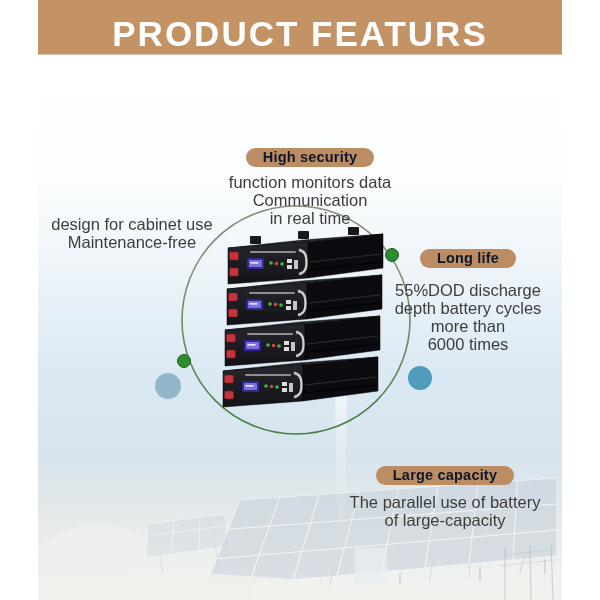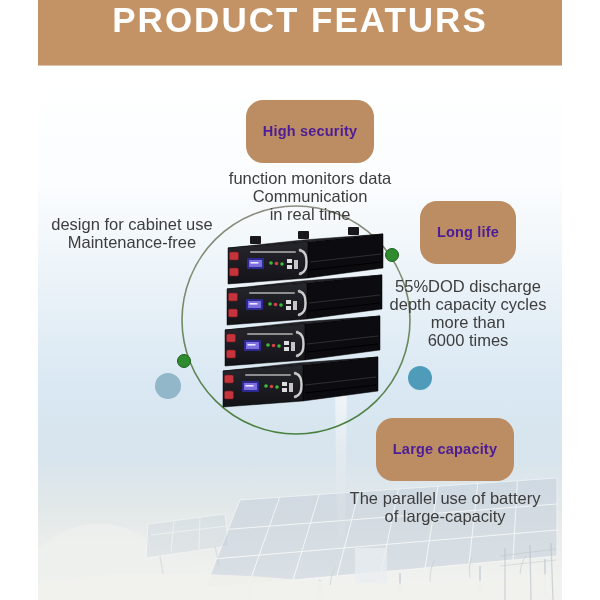--- a/index.html
+++ b/index.html
@@ -2,34 +2,34 @@
 <html><head>
 <meta charset="utf-8">
 <style>
   * { margin:0; padding:0; box-sizing:border-box; }
   html,body { background:#ffffff; }
   .page {
     position:relative; width:600px; height:600px; overflow:hidden;
     background:#ffffff; font-family:"Liberation Sans", sans-serif;
   }
   .banner {
-    position:absolute; left:38px; top:0; width:524px; height:66px;
-    background:#c39365; display:flex; align-items:flex-start; justify-content:center;
+    position:absolute; left:38px; top:0; width:524px; height:55px;
+    background:#c39365; display:flex; align-items:flex-end; justify-content:center;
     border-bottom:1px solid #d9c3ac;
   }
   .banner-title {
     color:#ffffff; font-size:35px; font-weight:bold; letter-spacing:2px;
     white-space:nowrap;
   }
   .scene { position:absolute; left:0; top:0; width:600px; height:600px; z-index:1; }
   .feature { position:absolute; z-index:2; text-align:center; }
   .pill {
-    display:inline-block; background:#bc8c62; color:#4c1d95;
+    display:inline-block; background:#bc8c62; color:#0f172a;
     font-size:14.5px; font-weight:bold; letter-spacing:0.2px;
-    padding:22px 17px; border-radius:17px; line-height:1.3;
+    padding:0 17px; border-radius:17px; line-height:1.3;margin-top:48px;
   }
   .desc { color:#3d3d3d; font-size:16.5px; line-height:18px; font-weight:500; }
   .desc div { white-space:nowrap; }
   .f-high  { left:175px; top:100px; width:270px; }
   .f-high  .pill { margin-bottom:6px; }
   .f-std   { left:27px;  top:215px; width:210px; }
   .f-std   .pill { margin-bottom:9px; }
   .f-long  { left:363px; top:201px; width:210px; }
   .f-long  .pill { margin-bottom:13px; }
   .f-large { left:320px; top:418px; width:250px; }
@@ -163,21 +163,21 @@
     <div class="desc">
       <div>design for cabinet use</div>
       <div>Maintenance-free</div>
     </div>
   </div>
 
   <div class="feature f-long">
     <div class="pill">Long life</div>
     <div class="desc">
       <div>55%DOD discharge</div>
-      <div>depth capacity cycles</div>
+      <div>depth battery cycles</div>
       <div>more than</div>
       <div>6000 times</div>
     </div>
   </div>
 
   <div class="feature f-large">
     <div class="pill">Large capacity</div>
     <div class="desc">
       <div>The parallel use of battery</div>
       <div>of large-capacity</div>

